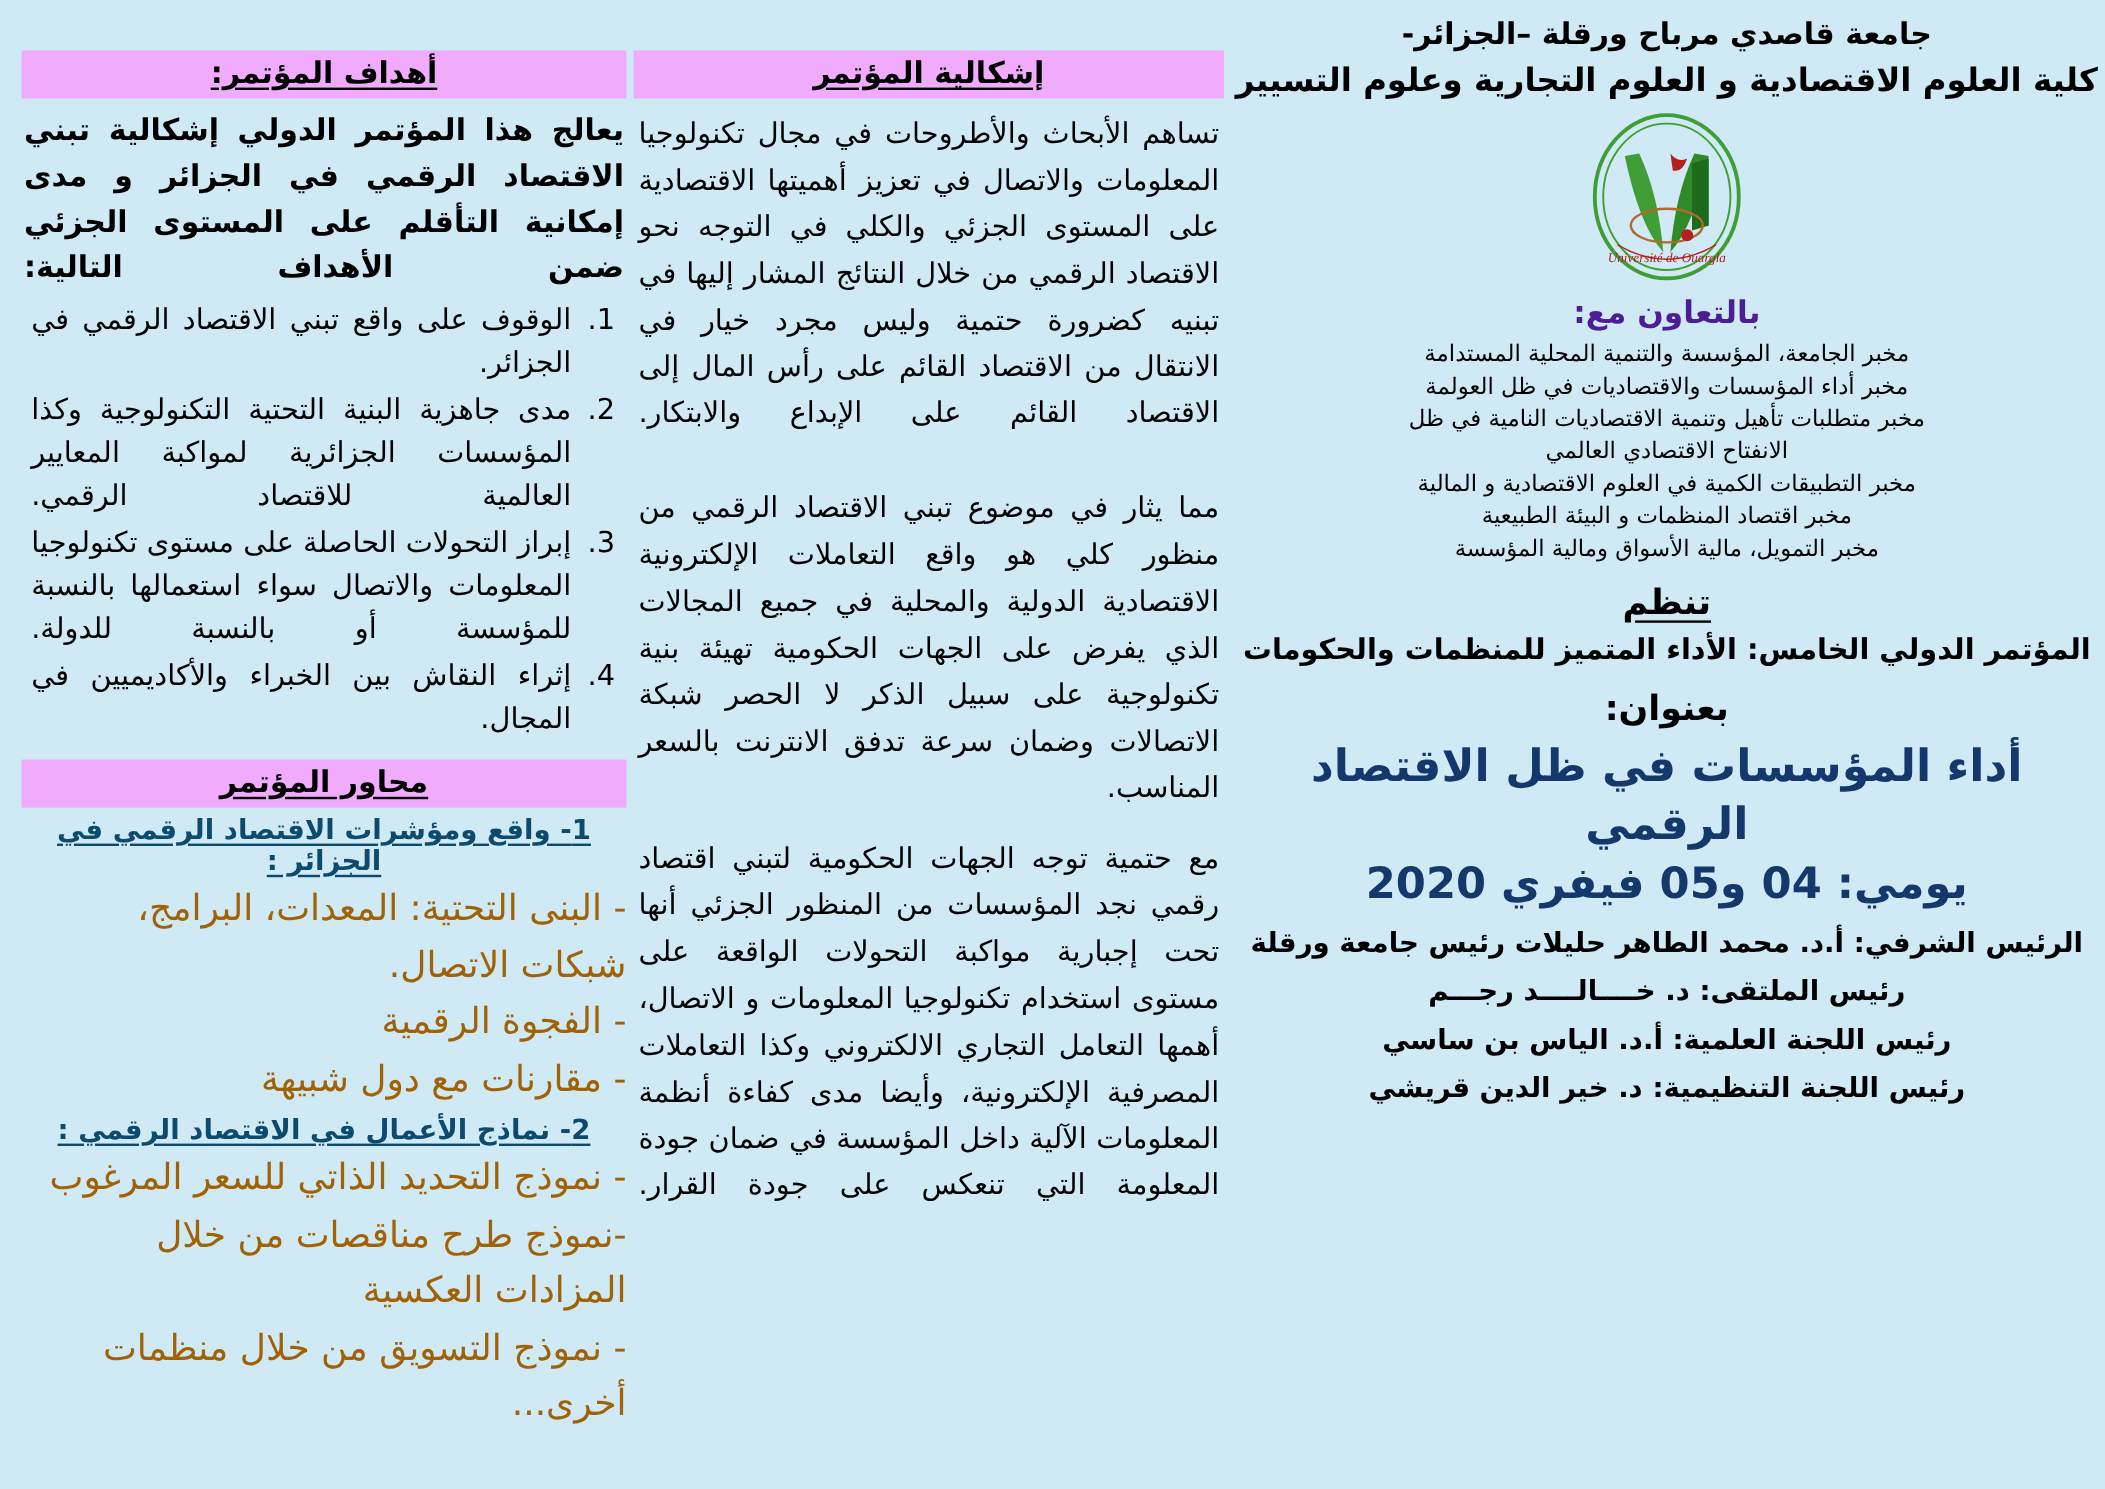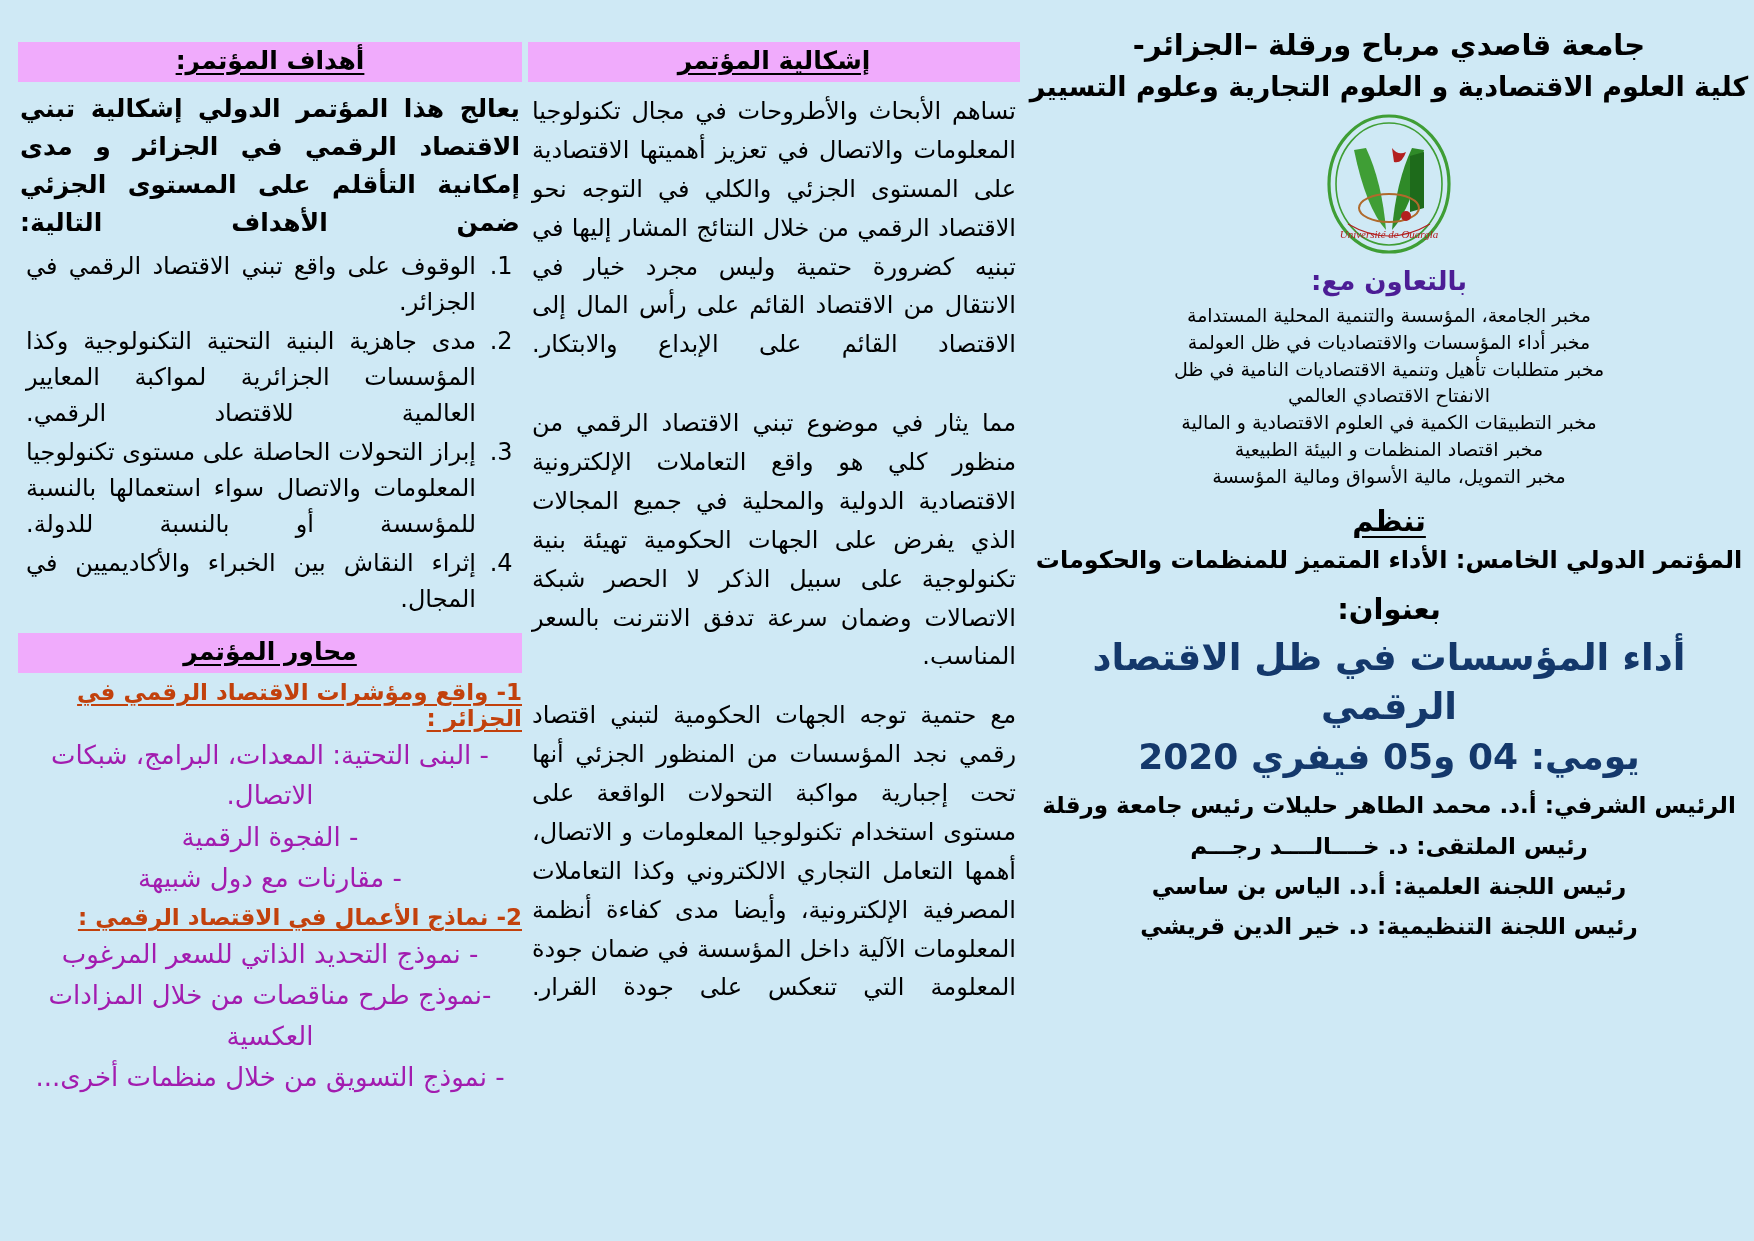--- a/index.html
+++ b/index.html
@@ -69,28 +69,28 @@
     padding-right: 6px;
   }
   ol.goals li:last-child { text-align-last: justify; }
 
   .axes-wrap { margin-top: 6px; }
   .axis-head {
     font-size: 23px;
     font-weight: bold;
     text-decoration: underline;
     text-underline-offset: 4px;
-    color: #c2410c;
+    text-align: center;
+    color: #0c4a6e;
     margin: 6px 0 4px 0;
     direction: rtl;
   }
   .axis-item {
-    font-size: 26px;
-    color: #a21caf;
-    text-align: center;
+    font-size: 30px;
+    color: #a16207;
     line-height: 1.55;
     direction: rtl;
     margin-bottom: 1px;
   }
 
   
   .col-mid {
     position: absolute;
     top: 42px; left: 528px;
     width: 492px;
@@ -112,24 +112,24 @@
 
   
   .col-right {
     position: absolute;
     top: 0; left: 1024px;
     width: 730px;
     text-align: center;
     direction: rtl;
   }
   .uni-line1 {
-    font-size: 29px;
-    font-weight: bold;
-    color: #000;
-    margin-top: 26px;
+    font-size: 25px;
+    font-weight: bold;
+    color: #000;
+    margin-top: 12px;
     line-height: 1.35;
   }
   .uni-line2 {
     font-size: 27px;
     font-weight: bold;
     color: #000;
     line-height: 1.35;
     margin-top: 4px;
   }
 

